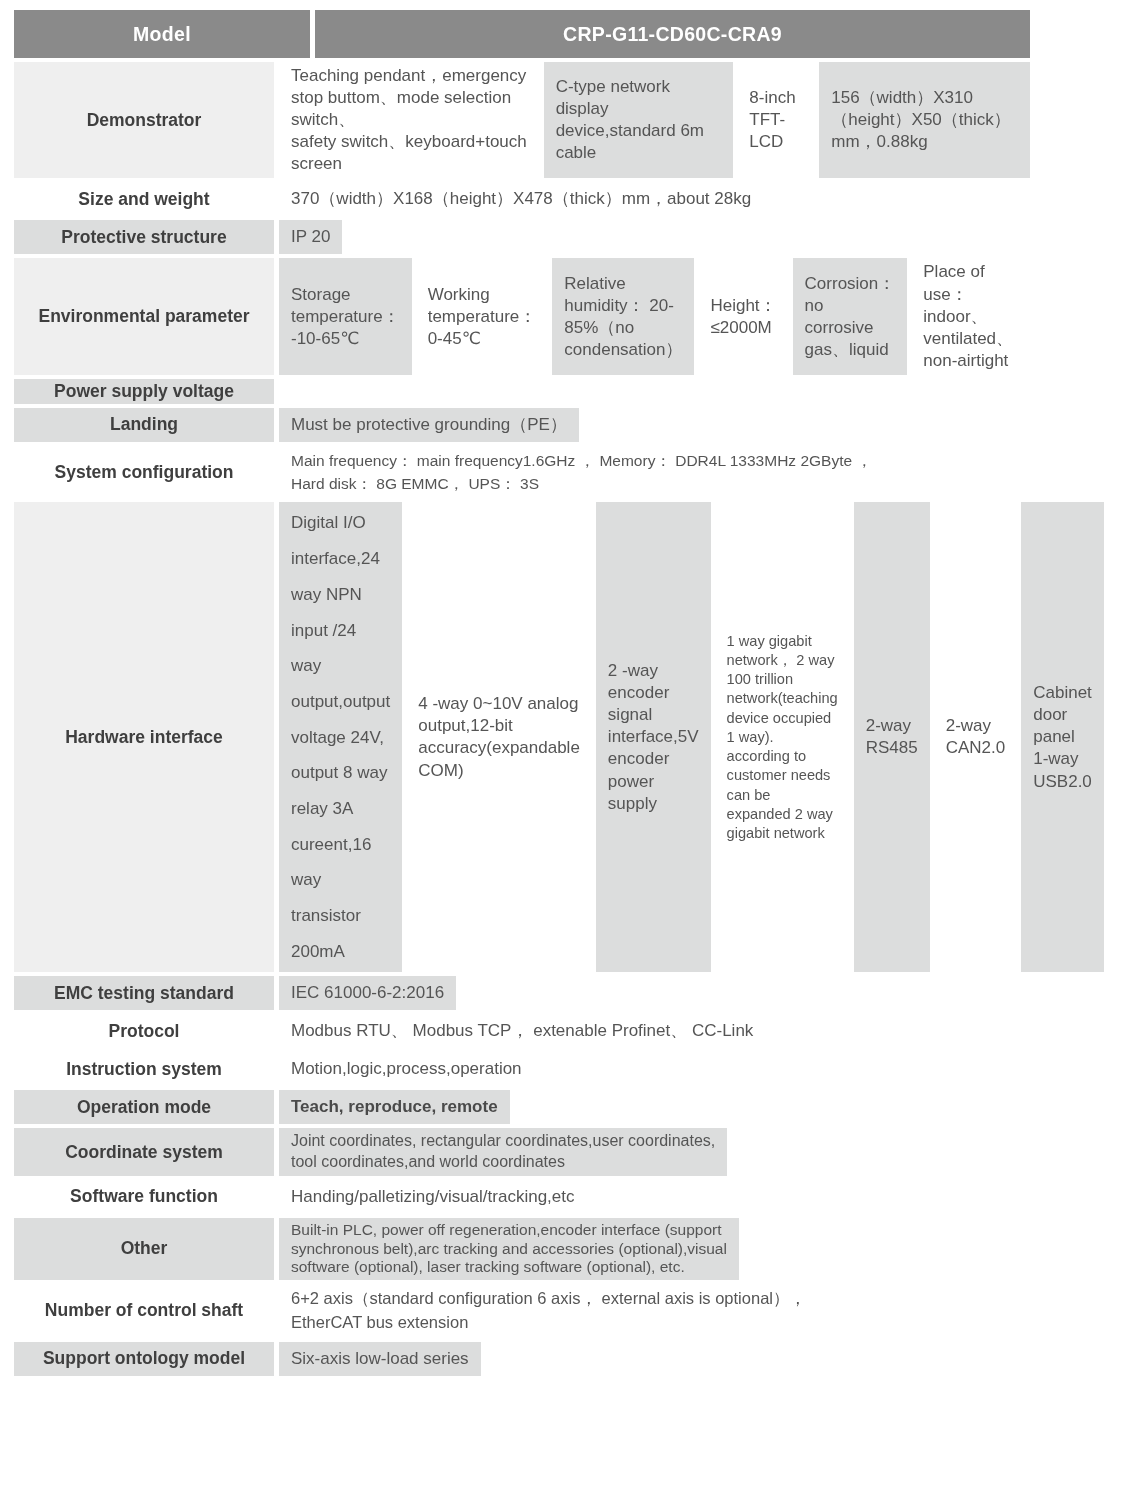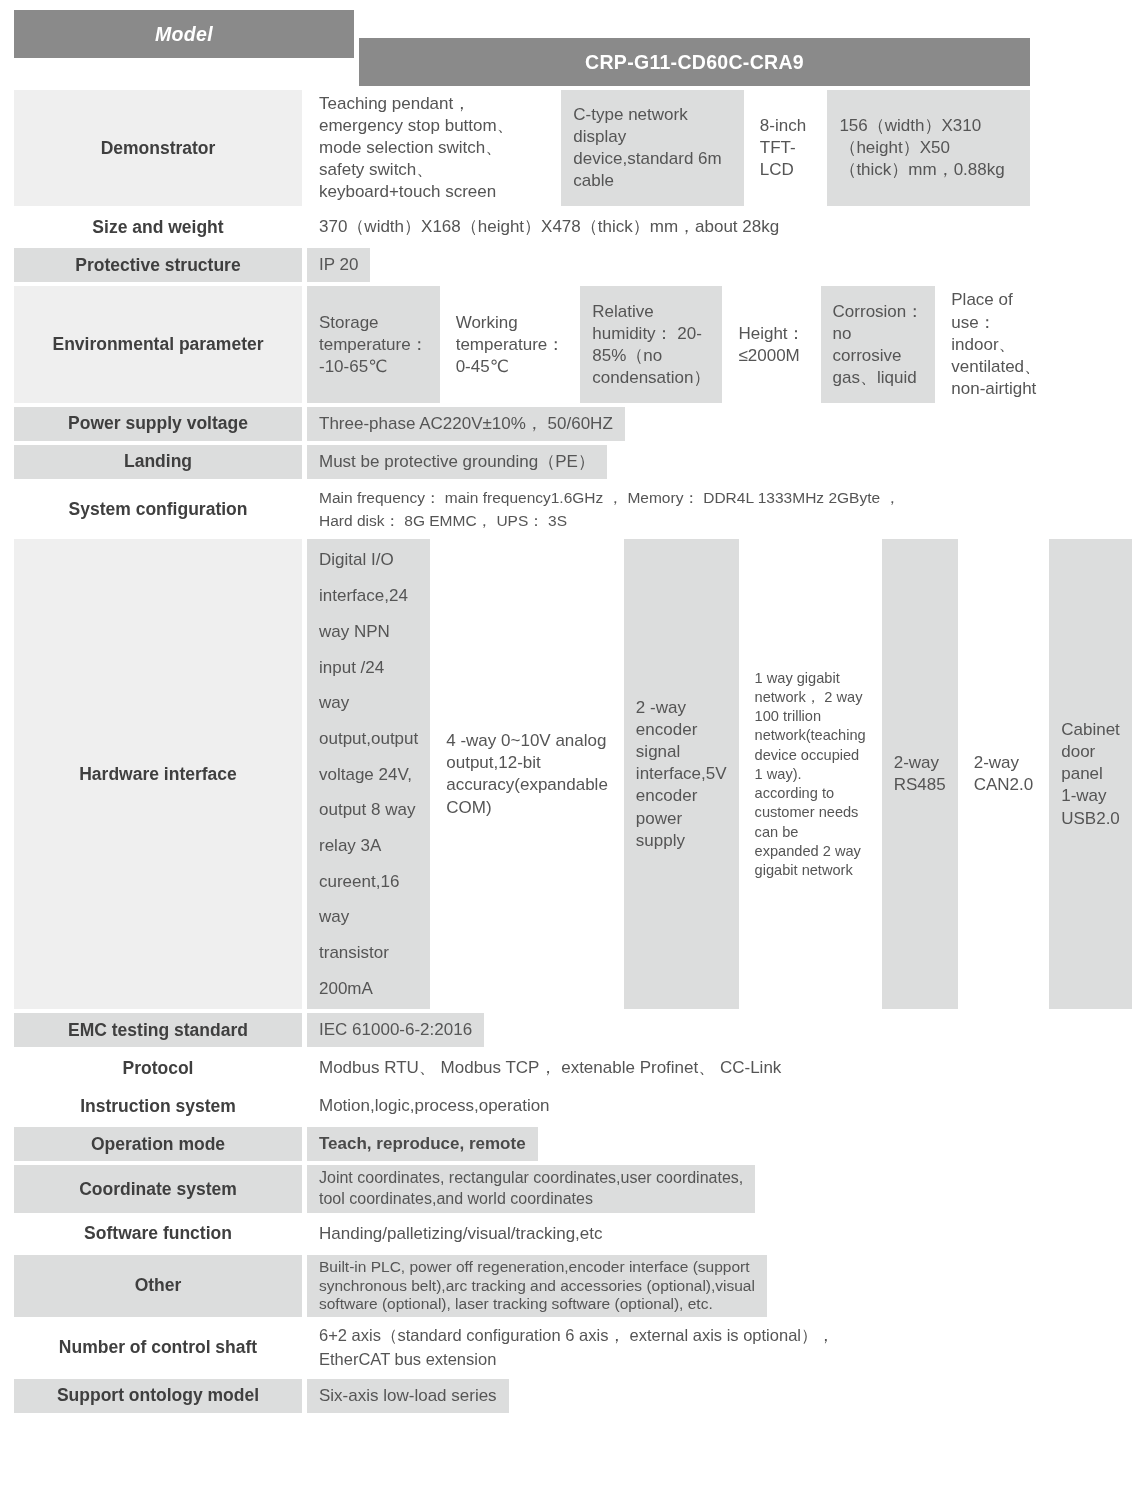--- a/index.html
+++ b/index.html
@@ -24,30 +24,30 @@
     background: var(--header-bg, #8a8a8a);
     color: var(--header-text, #ffffff);
     font-weight: bold;
     font-size: 19.5px;
     letter-spacing: 0.3px;
     display: flex;
     align-items: center;
     justify-content: center;
     height: 48px;
   }
-  .th-label { width: 340px; flex: none; font-style: italic; }
-  .th-value { flex: 1; margin-top: 28px; }
+  .th-label { width: 296px; flex: none; }
+  .th-value { flex: 1; }
 
   .section {
     display: flex;
     gap: 5px;
     margin-top: 4px;
   }
   .label-cell {
-    width: 288px;
+    width: 260px;
     flex: none;
     display: flex;
     align-items: center;
     justify-content: center;
     text-align: center;
     font-weight: bold;
     font-size: 17.5px;
     color: var(--label-text, #3f3f3f);
     background: #ffffff;
     padding: 2px 18px;
@@ -145,25 +145,20 @@
           <div class="vrow shade">
             <span>Corrosion： no corrosive gas、liquid</span>
           </div>
           <div class="vrow">
             <span>Place of use： indoor、ventilated、non-airtight</span>
           </div>
         </div>
       </div>
       <div class="section">
         <div class="label-cell shade-label">Power supply voltage</div>
-        <div class="rows">
-          <div class="vrow shade">
-            <span>Three-phase AC220V±10%， 50/60HZ</span>
-          </div>
-        </div>
       </div>
       <div class="section">
         <div class="label-cell shade-label">Landing</div>
         <div class="rows">
           <div class="vrow shade">
             <span>Must be protective grounding（PE）</span>
           </div>
         </div>
       </div>
       <div class="section">

